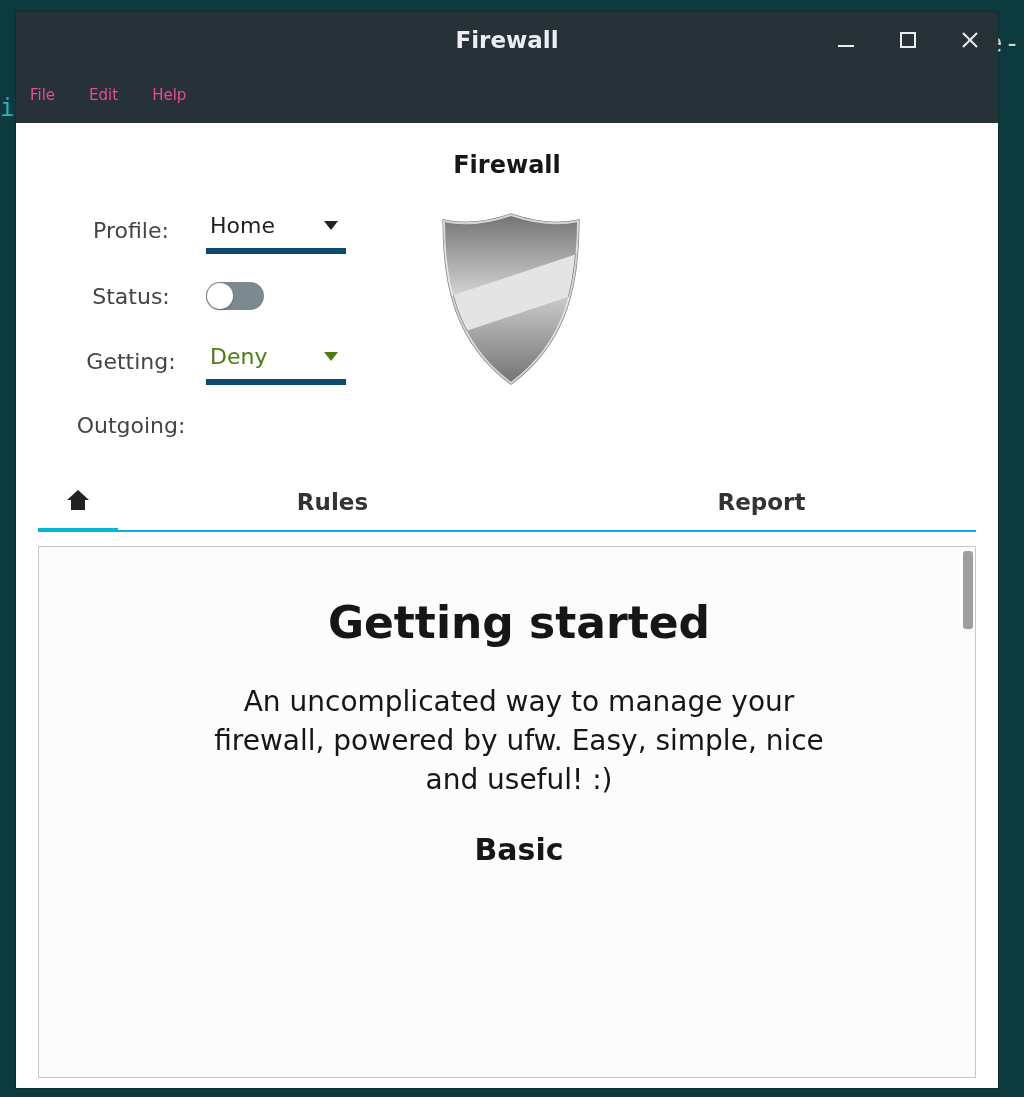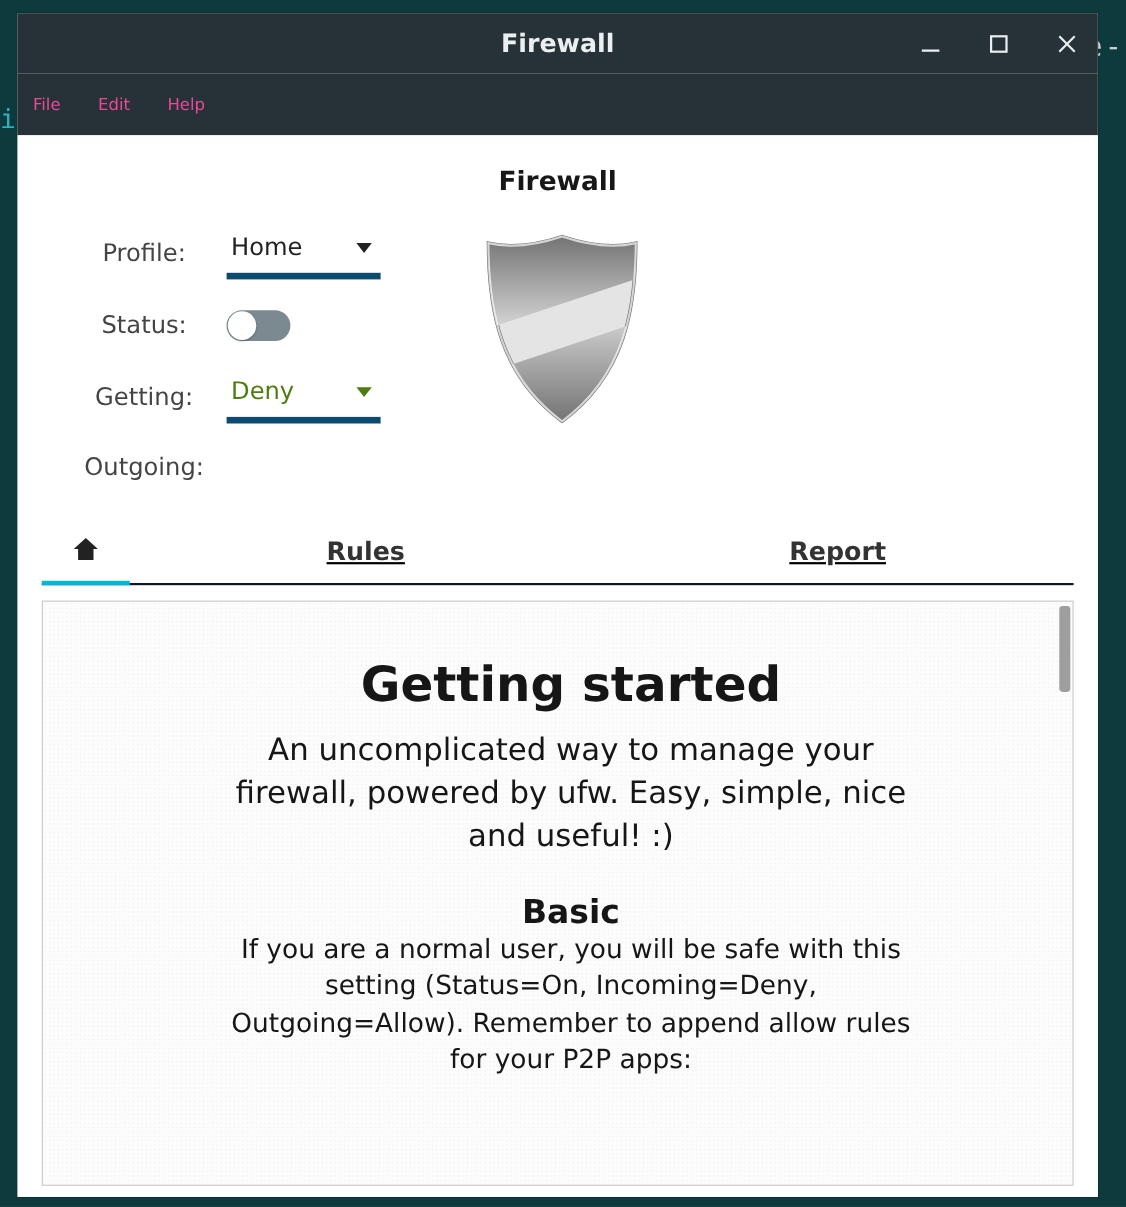--- a/index.html
+++ b/index.html
@@ -41,42 +41,42 @@
   .chev { width: 0; height: 0; border-left: 7px solid transparent; border-right: 7px solid transparent; border-top: 9px solid currentColor; }
   .toggle {
     width: 58px; height: 28px; background: #7a8a90; border-radius: 14px; position: relative; cursor: pointer;
   }
   .toggle .knob {
     width: 26px; height: 26px; background: #fff; border-radius: 50%;
     position: absolute; left: 1px; top: 1px; box-shadow: 0 1px 2px rgba(0,0,0,0.3);
   }
   .shield-wrap { flex: 0 0 auto; padding-top: 4px; }
   .tabs {
-    margin-top: 36px; display: flex; border-bottom: 2px solid #0f172a; height: 58px; text-decoration: underline;
+    margin-top: 36px; display: flex; border-bottom: 2px solid #0ea5e9; height: 58px;
   }
   .tab {
     flex: 1; display: flex; align-items: center; justify-content: center;
     font-size: 23px; font-weight: 600; color: #333; cursor: pointer; position: relative;
   }
   .tab.home-tab { flex: 0 0 80px; }
   .tab.active::after {
     content: ""; position: absolute; left: 0; right: 0; bottom: -2px; height: 4px; background: #00b8d4;
   }
   .panel {
     flex: 1; border: 1px solid #c8c8c8; margin-top: 14px; margin-bottom: 10px;
     background: #fcfcfc;
     background-image: radial-gradient(circle, #e9e9e9 0.5px, transparent 0.5px);
     background-size: 4px 4px;
     position: relative; overflow: hidden;
   }
   .panel-inner {
     position: absolute; left: 170px; top: 50px; width: 620px;
     color: #161616;
   }
-  .panel-inner h1 { font-size: 44px; font-weight: 800; margin-bottom: 14px; }
+  .panel-inner h1 { font-size: 44px; font-weight: 800; margin-bottom: 34px; }
   .panel-inner p.lead { font-size: 28px; line-height: 1.4; margin-bottom: 32px; }
   .panel-inner h2 { font-size: 30px; font-weight: 700; }
   .panel-inner p.body { font-size: 24px; line-height: 1.4; }
   .panel .scrollbar { position: absolute; right: 2px; top: 4px; width: 10px; height: 78px; background: #9e9e9e; border-radius: 3px; }
   .home-icon svg { fill: #222; }
 </style>
 </head>
 <body>
 
 <div class="desktop">
@@ -175,20 +175,19 @@
         </div>
         <div class="tab">Rules</div>
         <div class="tab">Report</div>
       </div>
 
       <div class="panel">
         <div class="panel-inner">
           <h1>Getting started</h1>
           <p class="lead">An uncomplicated way to manage your firewall, powered by ufw. Easy, simple, nice and useful! :)</p>
           <h2>Basic</h2>
-          <p class="body">If you are a normal user, you will be safe with this setting (Status=On, Incoming=Deny, Outgoing=Allow). Remember to append allow rules for your P2P apps:</p>
         </div>
         <div class="scrollbar"></div>
       </div>
 
     </div>
   </div>
 </div>
 
 </body></html>

